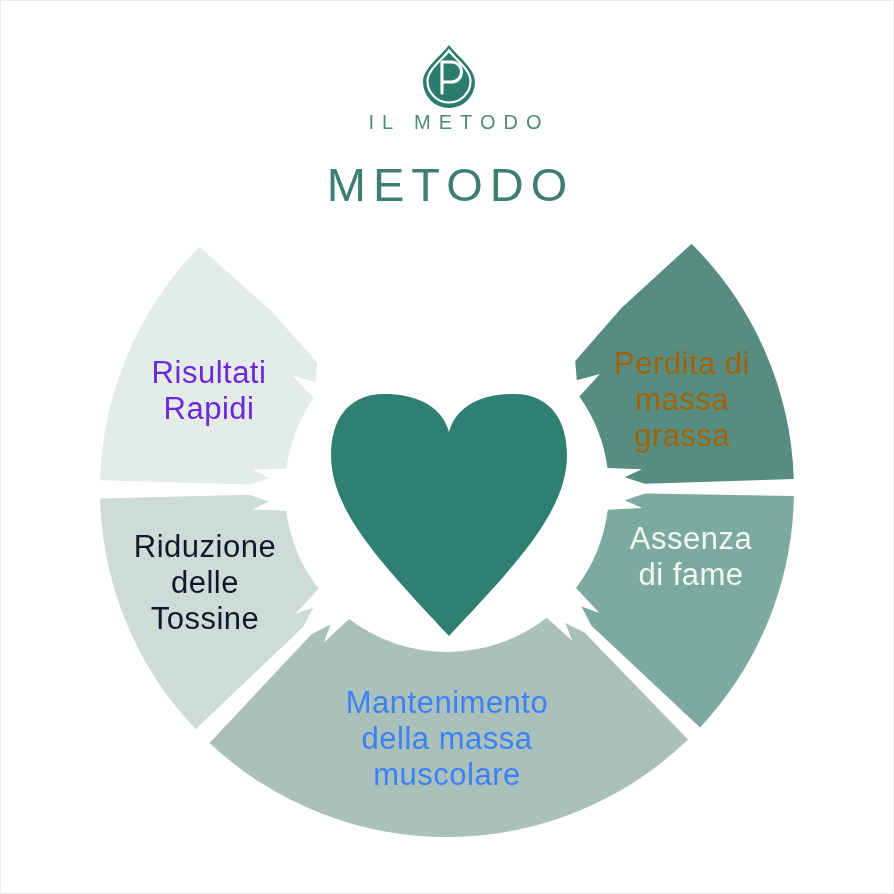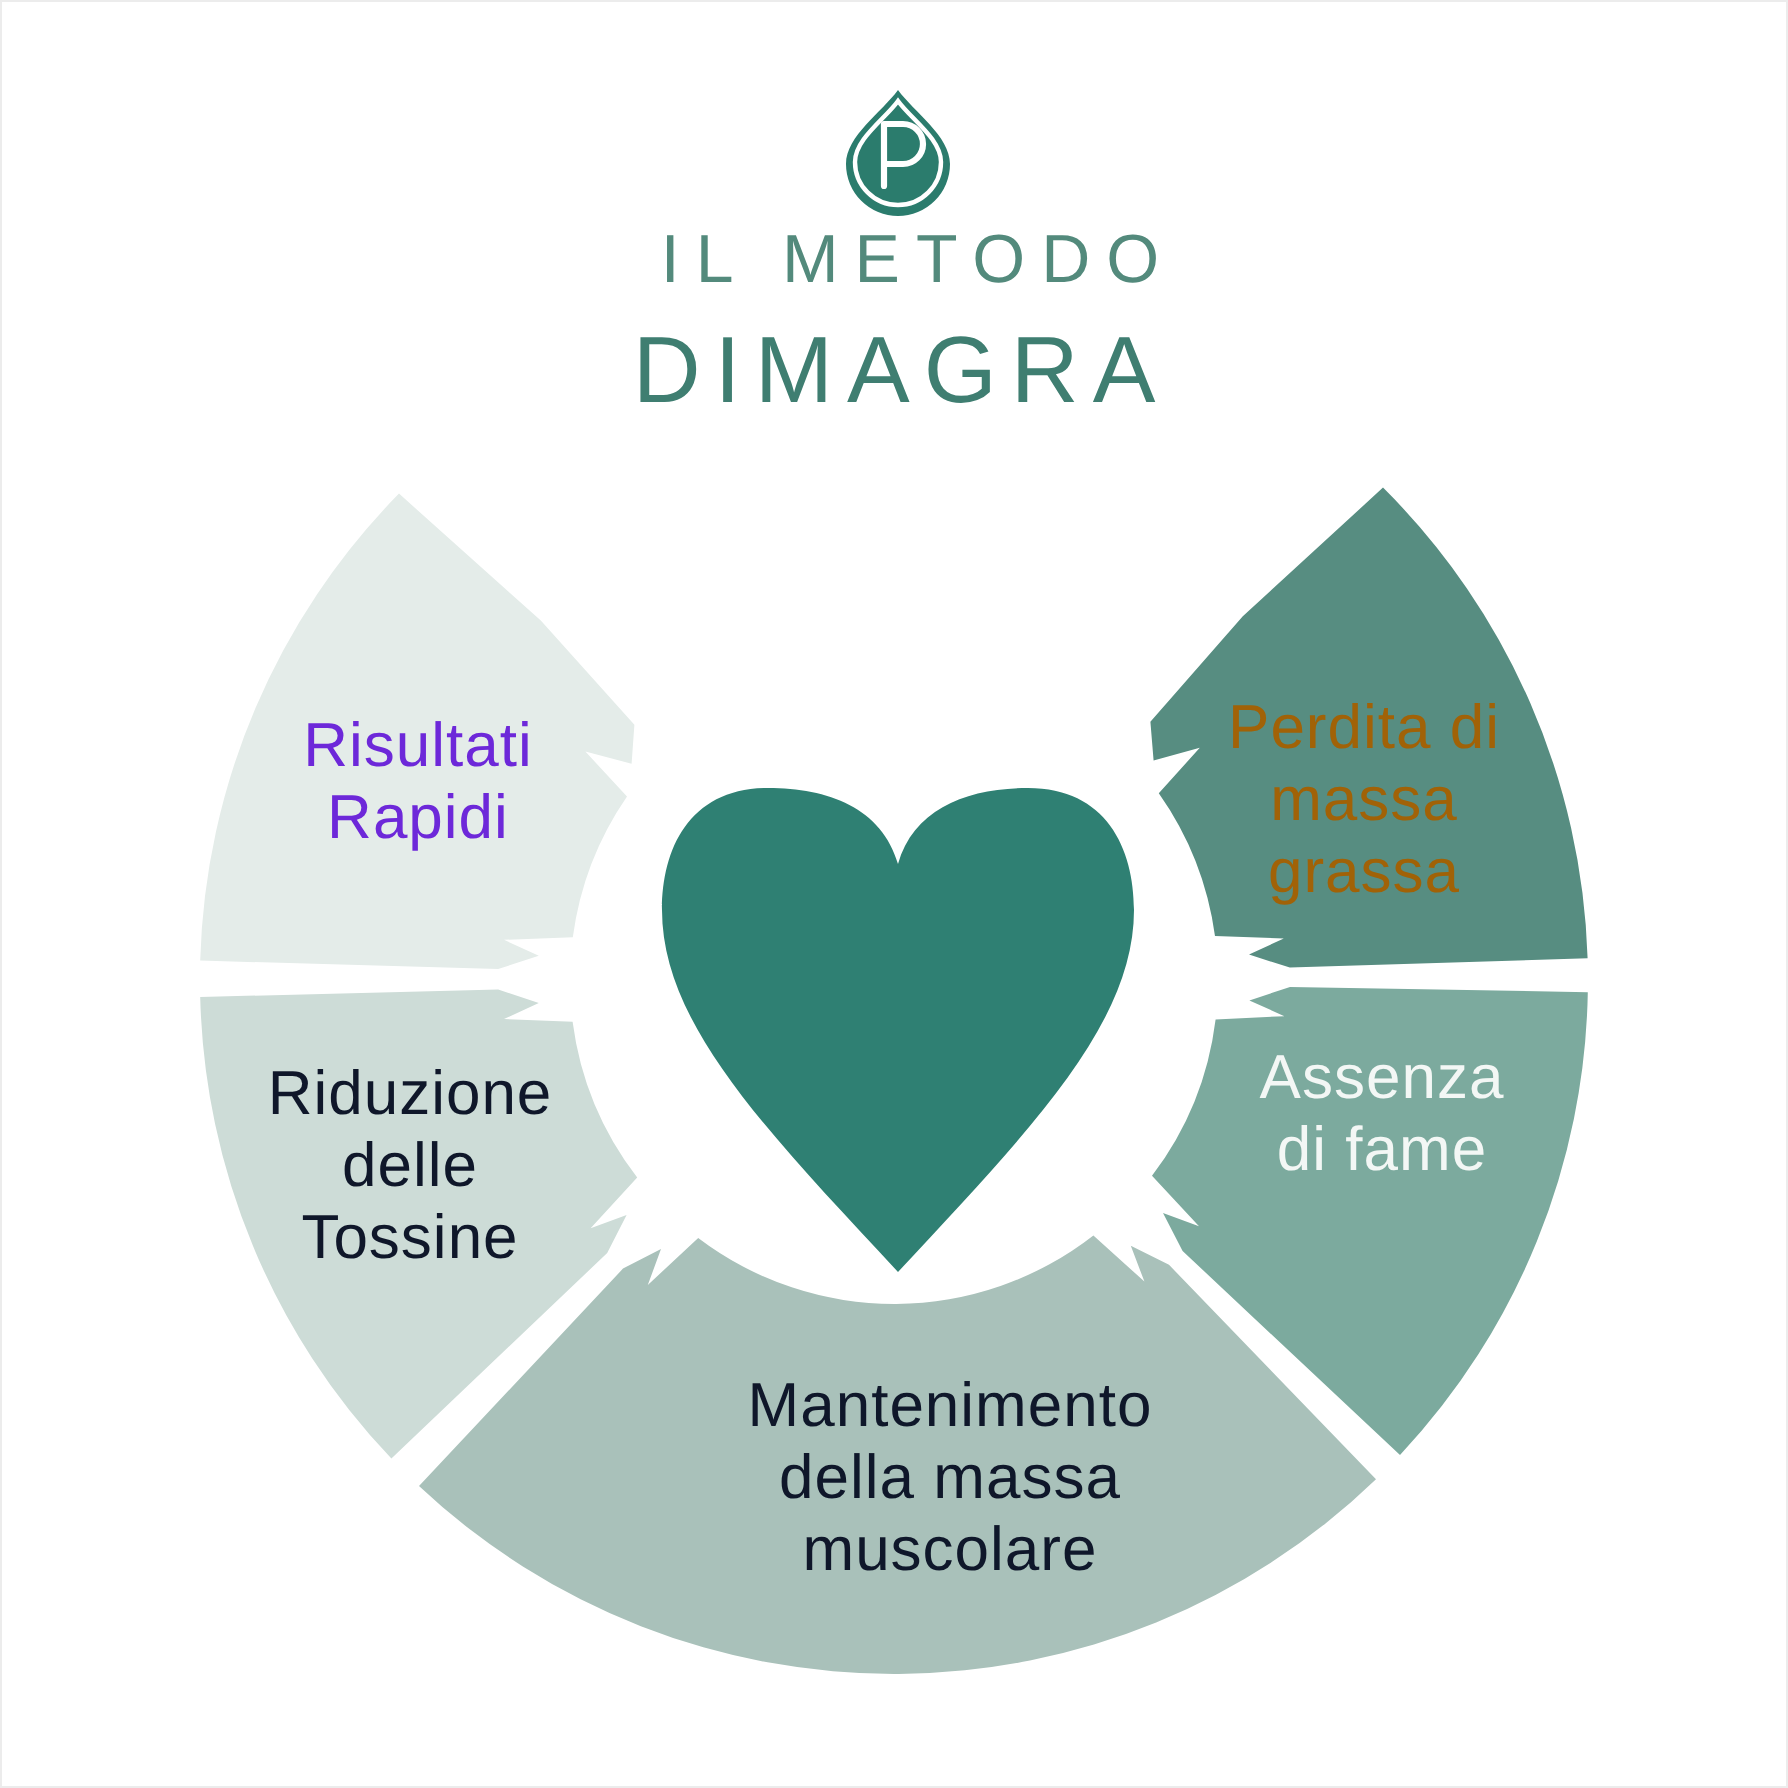--- a/index.html
+++ b/index.html
@@ -5,21 +5,21 @@
   html,body { margin:0; padding:0; background:#ffffff; }
   .canvas {
     position:relative; width:894px; height:894px; margin:0 auto;
     background:#ffffff; overflow:hidden;
     box-shadow: inset 0 0 0 1px #ececec;
     font-family:"Liberation Sans","DejaVu Sans",sans-serif;
   }
   .logo-svg { position:absolute; left:418px; top:42px; width:62px; height:68px; }
   .kicker {
     position:absolute; top:111px; left:0; right:0; text-align:center;
-    font-size:34px; font-weight:300; letter-spacing:8px; padding-left:24px;
+    font-size:20px; font-weight:300; letter-spacing:8px; padding-left:24px;
   }
   .big-title {
     position:absolute; top:157px; left:0; right:0; text-align:center;
     font-size:47px; font-weight:400; letter-spacing:7px; padding-left:7px;
   }
   .ring-svg { position:absolute; left:0; top:0; width:894px; height:894px; }
   .seg-label {
     position:absolute; transform:translate(-50%,-50%);
     text-align:center; white-space:pre-line;
     font-size:31px; line-height:1.16; font-weight:300; letter-spacing:0.5px;
@@ -30,21 +30,21 @@
 
 <div class="canvas">
 
   <svg class="logo-svg" viewBox="-31 -34 62 68" aria-hidden="true">
     <path id="logo-drop" d="M 0,-31 C 8,-20 26,-8 26,6 A 26,26 0 1 1 -26,6 C -26,-8 -8,-20 0,-31 Z" fill="#2b7c6d"></path>
     <path d="M 0,-25.5 C 6.5,-16.5 21.5,-6.5 21.5,5 A 21.5,21.5 0 1 1 -21.5,5 C -21.5,-6.5 -6.5,-16.5 0,-25.5 Z" fill="none" stroke="#ffffff" stroke-width="2.2"></path>
     <path d="M -7,17 L -7,-14 L 2.5,-14 A 10,10 0 0 1 2.5,6 L -7,6" fill="none" stroke="#ffffff" stroke-width="3.1" stroke-linejoin="round" stroke-linecap="round"></path>
   </svg>
 
   <div class="kicker" style="color: rgb(83, 138, 124);">IL METODO</div>
-  <div class="big-title" style="color: rgb(63, 126, 113);">DIMAGRA</div>
+  <div class="big-title" style="color: rgb(63, 126, 113);">METODO</div>
 
   <svg class="ring-svg" viewBox="0 0 894 894" aria-hidden="true">
     <g id="segments-group">
         <path d="M 691.5,243.8 A 347,347 0 0 1 793.8,479.1 L 644.9,483.8 L 624.5,477.3 L 641.9,469.2 L 607.5,468.0 A 162,162 0 0 0 579.4,396.6 L 599.9,373.9 L 576.8,380.3 L 575.2,360.9 L 621.4,308.1 Z" fill="#578d81"></path>
         <path d="M 793.9,496.1 A 347,347 0 0 1 700.0,727.5 L 591.3,625.5 L 581.5,606.5 L 599.5,613.1 L 576.0,587.9 A 162,162 0 0 0 607.8,509.7 L 642.2,508.1 L 624.7,500.2 L 645.0,493.5 Z" fill="#7caa9e"></path>
         <path d="M 688.0,739.6 A 347,347 0 0 1 209.5,743.0 L 311.5,634.3 L 330.5,624.5 L 323.9,642.5 L 349.1,619.0 A 162,162 0 0 0 546.7,617.7 L 572.2,640.8 L 565.4,622.9 L 584.5,632.4 Z" fill="#a9c1ba"></path>
         <path d="M 195.7,729.3 A 347,347 0 0 1 100.1,498.5 L 249.1,494.8 L 269.4,501.5 L 252.0,509.5 L 286.3,510.9 A 162,162 0 0 0 318.6,588.8 L 295.3,614.1 L 313.3,607.5 L 303.6,626.5 Z" fill="#cddcd7"></path>
         <path d="M 100.1,480.3 A 347,347 0 0 1 199.5,246.8 L 270.4,310.3 L 317.2,362.4 L 315.8,381.9 L 292.7,375.8 L 313.5,398.2 A 162,162 0 0 0 286.4,468.6 L 252.0,469.9 L 269.4,477.9 L 249.1,484.5 Z" fill="#e4ece9"></path>
       </g>
     <path id="heart-path" d="M 449,432
@@ -55,21 +55,21 @@
          C 567,424 553,394 514,394
          C 484,394 457,404 449,432 Z" fill="#2f8073"></path>
   </svg>
 
   <div id="labels">
       <div class="seg-label" style="left: 682px; top: 400px; color: #a16207;">Perdita di
 massa
 grassa</div>
       <div class="seg-label" style="left: 691px; top: 557px; color: rgb(243, 247, 245);">Assenza
 di fame</div>
-      <div class="seg-label" style="left: 447px; top: 739px; color: #0f172a; margin-left: 28px;">Mantenimento
+      <div class="seg-label" style="left: 447px; top: 739px; color: #3b82f6;">Mantenimento
 della massa
 muscolare</div>
       <div class="seg-label" style="left: 205px; top: 583px; color: #0f172a;">Riduzione
 delle
 Tossine</div>
       <div class="seg-label" style="left: 209px; top: 391px; color: #6d28d9;">Risultati
 Rapidi</div>
     </div>
 
 </div>

